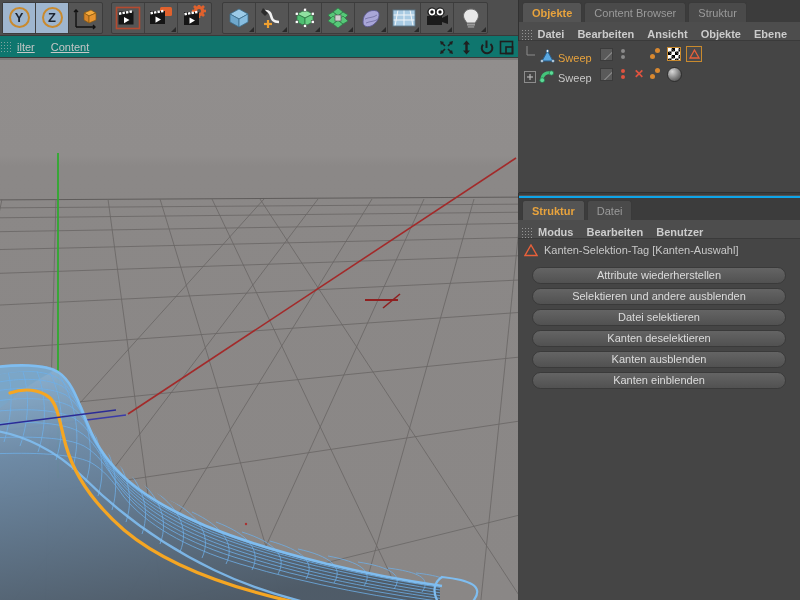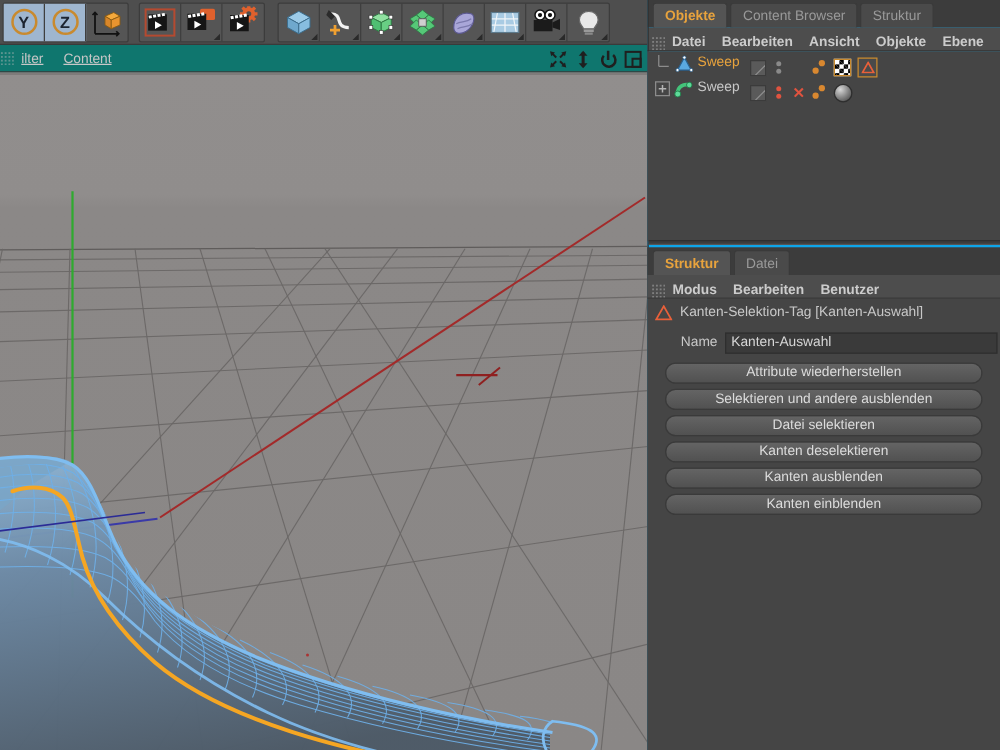--- a/index.html
+++ b/index.html
@@ -70,21 +70,21 @@
                border-bottom:1px solid #3a3a3a; padding-left:3px; }
   .grip { width:11px;height:11px; margin-right:6px; opacity:.65;
           background-image:
             radial-gradient(#bbb 0.5px, transparent .6px);
           background-size:3px 3px; }
   .panelmenu .pm { font-size:11px; color:#ccc; margin-right:13px; cursor:pointer; font-weight:bold; }
 
   
   #objmgr { height:152px; background:#454545; position:relative; }
   #om-rows { padding-top:3px; }
-  .om-row { display:flex; align-items:flex-start; height:20px; position:relative; padding-left:4px; }
+  .om-row { display:flex; align-items:flex-end; height:20px; position:relative; padding-left:4px; }
   .om-tree { width:16px; display:flex; align-items:center; justify-content:center; color:#8c8c8c; font-size:12px;}
   .om-icon { width:18px; display:flex; align-items:center; justify-content:center; }
   .om-name { font-size:11px; margin-left:2px; }
   .om-name.sel { color:#e8a33d; }
   .om-cols { position:absolute; left:82px; top:0; height:20px; display:flex; align-items:center; gap:6px;}
   .om-tags { position:absolute; left:132px; top:0; height:20px; display:flex; align-items:center; gap:5px;}
   .dot-pair { position:relative; width:12px; height:14px; }
   .dot-pair i { position:absolute; width:5px;height:5px;border-radius:50%;background:#d98830; display:block;}
   .dot-pair i:nth-child(1){ left:5px; top:1px;}
   .dot-pair i:nth-child(2){ left:0px; top:7px;}
@@ -603,24 +603,20 @@
       <div class="attr-head">
         <span class="tri-icon">
           <svg width="14" height="13" viewBox="0 0 14 13">
             <polygon points="7,1 13,11.5 1,11.5" fill="none" stroke="#e8603a" stroke-width="1.4"></polygon>
           </svg>
         </span>
         <span class="label">Kanten-Selektion-Tag [Kanten-Auswahl]</span>
       </div>
 
 
-      <div class="frow">
-        <span class="flabel">Name</span>
-        <input class="finput" type="text" value="Kanten-Auswahl" style="">
-      </div>
 
 
       <div class="btnstack">
         <div class="pill">Attribute wiederherstellen</div>
         <div class="pill">Selektieren und andere ausblenden</div>
         <div class="pill">Datei selektieren</div>
         <div class="pill">Kanten deselektieren</div>
         <div class="pill">Kanten ausblenden</div>
         <div class="pill">Kanten einblenden</div>
       </div>

